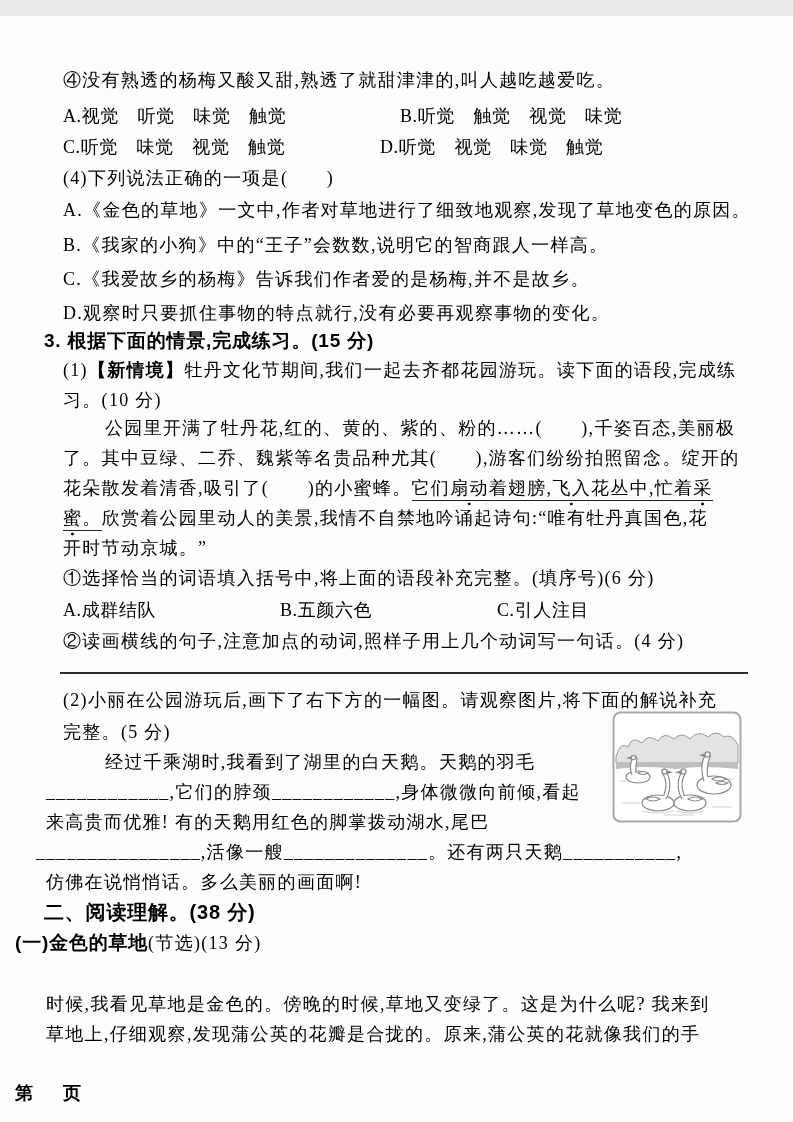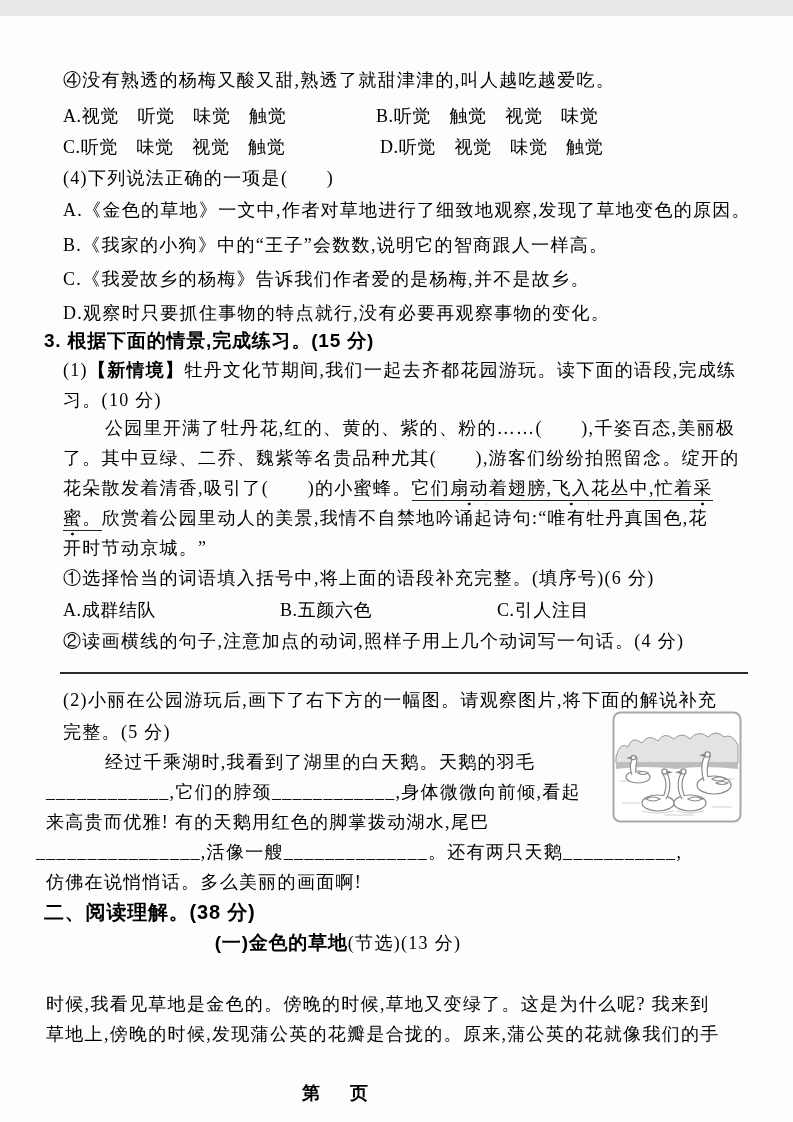--- a/index.html
+++ b/index.html
@@ -19,21 +19,21 @@
     line-height:23px;
     letter-spacing:1.3px;
   }
   .opt-line { letter-spacing:0.6px; }
   .bold-head {
     font-family:"Liberation Sans", sans-serif;
     font-weight:700;
     letter-spacing:0.8px;
   }
   .tag-bold { font-family:"Liberation Sans", sans-serif; font-weight:700; }
-  .center { left:4px; width:668px; text-align:center; }
+  .center { left:15px; width:668px; }
   .underline-seg {
     border-bottom:1.5px solid #222;
     padding-bottom:2px;
   }
   .dot-seg { position:relative; }
   .dot-seg::after {
     content:"";
     position:absolute;
     left:2px; right:2px; bottom:-8px; height:4px;
     background-image:radial-gradient(circle, #222 1.4px, transparent 1.6px);
@@ -58,21 +58,21 @@
     letter-spacing:6px;
   }
 </style>
 </head>
 <body>
 
 <div class="page">
 
   <div class="line" style="top:53px;left:63px">④没有熟透的杨梅又酸又甜,熟透了就甜津津的,叫人越吃越爱吃。</div>
   <div class="line opt-line" style="top:89px;left:63px">A.视觉　听觉　味觉　触觉</div>
-  <div class="line opt-line" style="top:89px;left:376px">B.听觉　触觉　视觉　味觉</div>
+  <div class="line opt-line" style="top:89px;left:400px">B.听觉　触觉　视觉　味觉</div>
   <div class="line opt-line" style="top:120px;left:63px">C.听觉　味觉　视觉　触觉</div>
   <div class="line opt-line" style="top:120px;left:380px">D.听觉　视觉　味觉　触觉</div>
 
   <div class="line" style="top:151px;left:63px">(4)下列说法正确的一项是(　　)</div>
   <div class="line" style="top:183px;left:63px">A.《金色的草地》一文中,作者对草地进行了细致地观察,发现了草地变色的原因。</div>
   <div class="line" style="top:218px;left:63px">B.《我家的小狗》中的“王子”会数数,说明它的智商跟人一样高。</div>
   <div class="line" style="top:252px;left:63px">C.《我爱故乡的杨梅》告诉我们作者爱的是杨梅,并不是故乡。</div>
   <div class="line" style="top:286px;left:63px">D.观察时只要抓住事物的特点就行,没有必要再观察事物的变化。</div>
 
   <div class="line bold-head" style="top:313px;left:44px;font-size:19px">3. 根据下面的情景,完成练习。(15 分)</div>
@@ -153,19 +153,19 @@
     </svg>
   </div>
 
   <div class="line bold-head" style="top:885px;left:44px;font-size:20px">二、阅读理解。(38 分)</div>
 
   <div class="line center" style="top:915px">
     <span class="bold-head" style="font-size:19px">(一)金色的草地</span><span>(节选)(13 分)</span>
   </div>
 
   <div class="line" style="top:977px;left:46px">时候,我看见草地是金色的。傍晚的时候,草地又变绿了。这是为什么呢? 我来到</div>
-  <div class="line" style="top:1007px;left:46px">草地上,傍晚的时候,发现蒲公英的花瓣是合拢的。原来,蒲公英的花就像我们的手</div>
+  <div class="line" style="top:1007px;left:46px">草地上,仔细观察,发现蒲公英的花瓣是合拢的。原来,蒲公英的花就像我们的手</div>
 
   <div class="line center" style="top:1066px">
     <span class="footer-label">第　页</span>
   </div>
 
 </div>
 
 </body></html>

